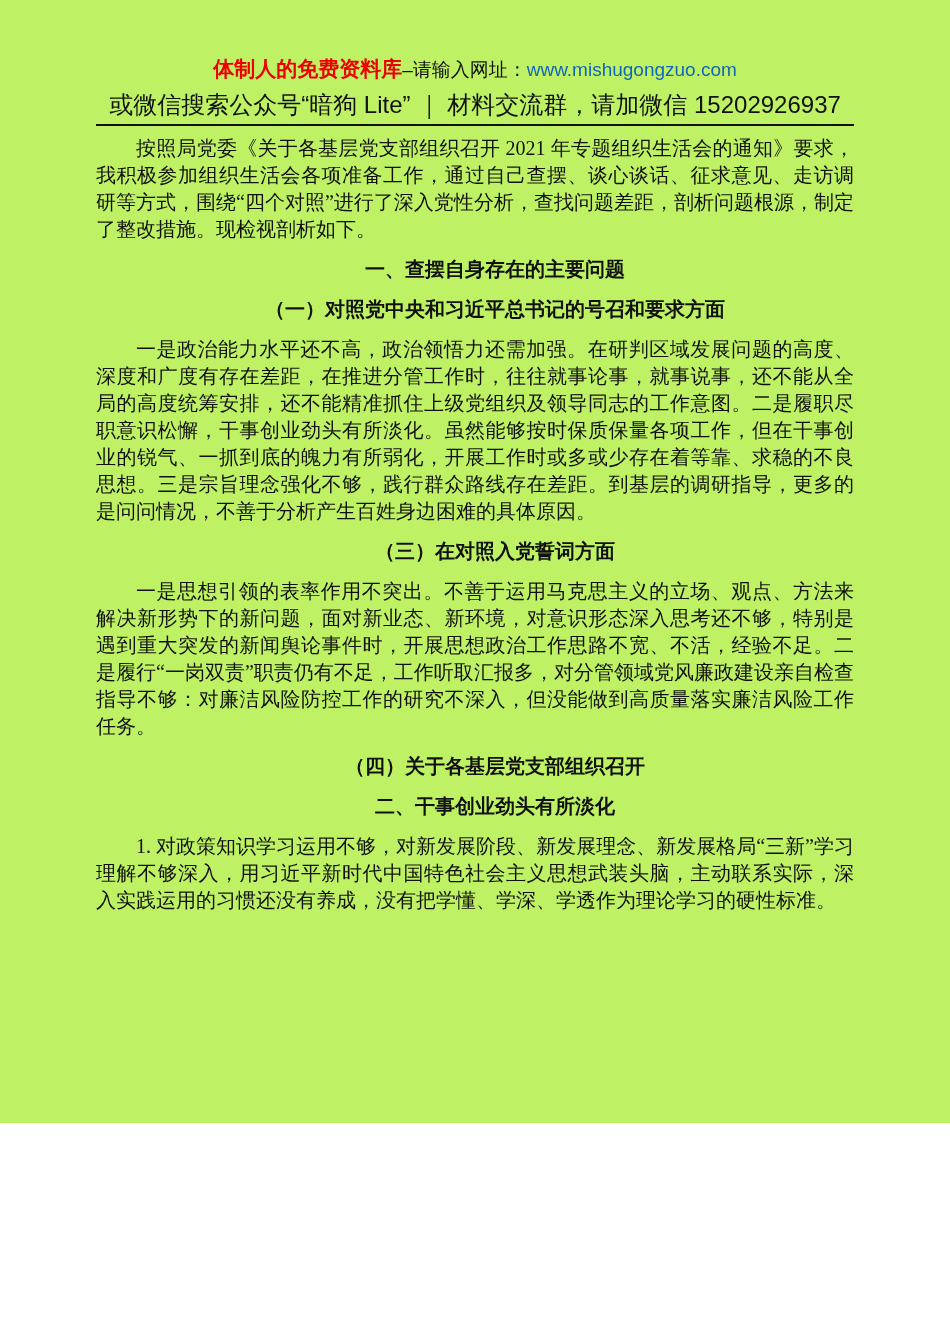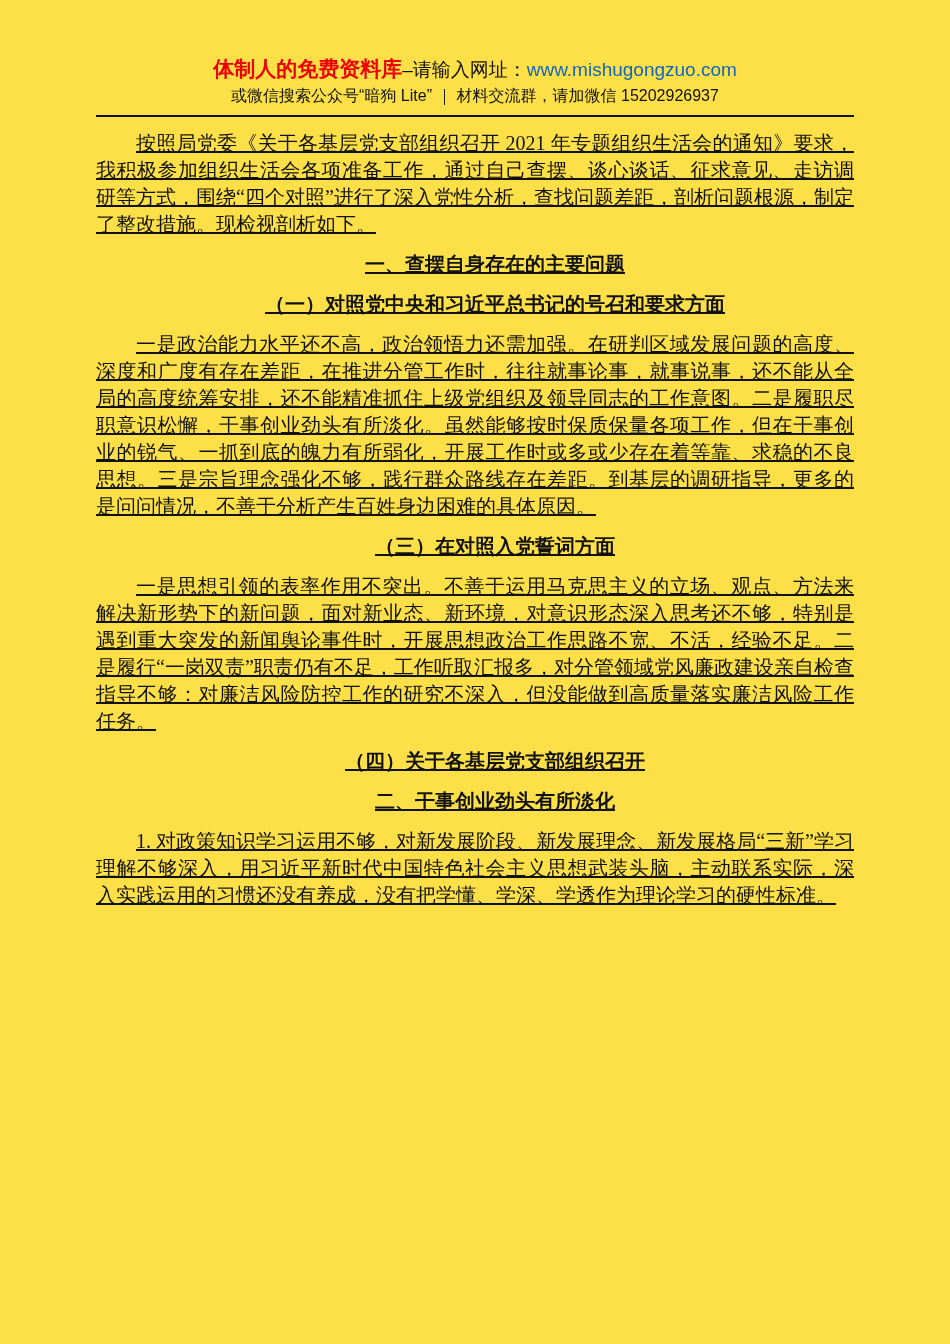--- a/index.html
+++ b/index.html
@@ -1,59 +1,59 @@
 <!DOCTYPE html>
 <html><head>
 <meta charset="utf-8">
 <style>
   html, body { margin: 0; padding: 0; background: #ffffff; }
   .page {
     position: relative;
     width: 950px;
-    height: 1344px;
+    height: 1123px;
     margin: 0 auto;
-    background: #fde047;
+    background: #bef264;
     overflow: hidden;
     font-family: "Liberation Serif", "DejaVu Serif", serif;
     color: #111111;
   }
   
   .promo {
     padding-top: 56px;
     text-align: center;
     font-family: "Liberation Sans", "DejaVu Sans", sans-serif;
     line-height: 25px;
   }
   .promo .line1 { font-size: 19px; }
   .promo .brand {
     color: #ee0000;
     font-weight: 700;
     font-size: 21px;
   }
   .promo .prompt { color: #111111; }
   .promo .url { color: #1166bb; }
   .promo .line2 {
-    font-size: 16px;
+    font-size: 24px;
     color: #111111;
-    margin-top: 1px;
+    margin-top: 10px;
   }
   .divider {
     width: 758px;
     margin: 7px auto 0 auto;
     border: 0;
     border-top: 2.5px solid #111111;
   }
   
   .doc {
     width: 758px;
-    margin: 13px auto;
+    margin: 0 auto;
+    padding-top: 9px;
     font-size: 20px;
     line-height: 27px;
     text-align: justify;
-    text-decoration: underline;
   }
   .doc p {
     margin: 0;
     text-indent: 2em;
   }
   .doc .h1, .doc .h2 {
     font-family: "Liberation Sans", "DejaVu Sans", sans-serif;
     font-weight: 700;
     font-size: 20px;
     line-height: 27px;

